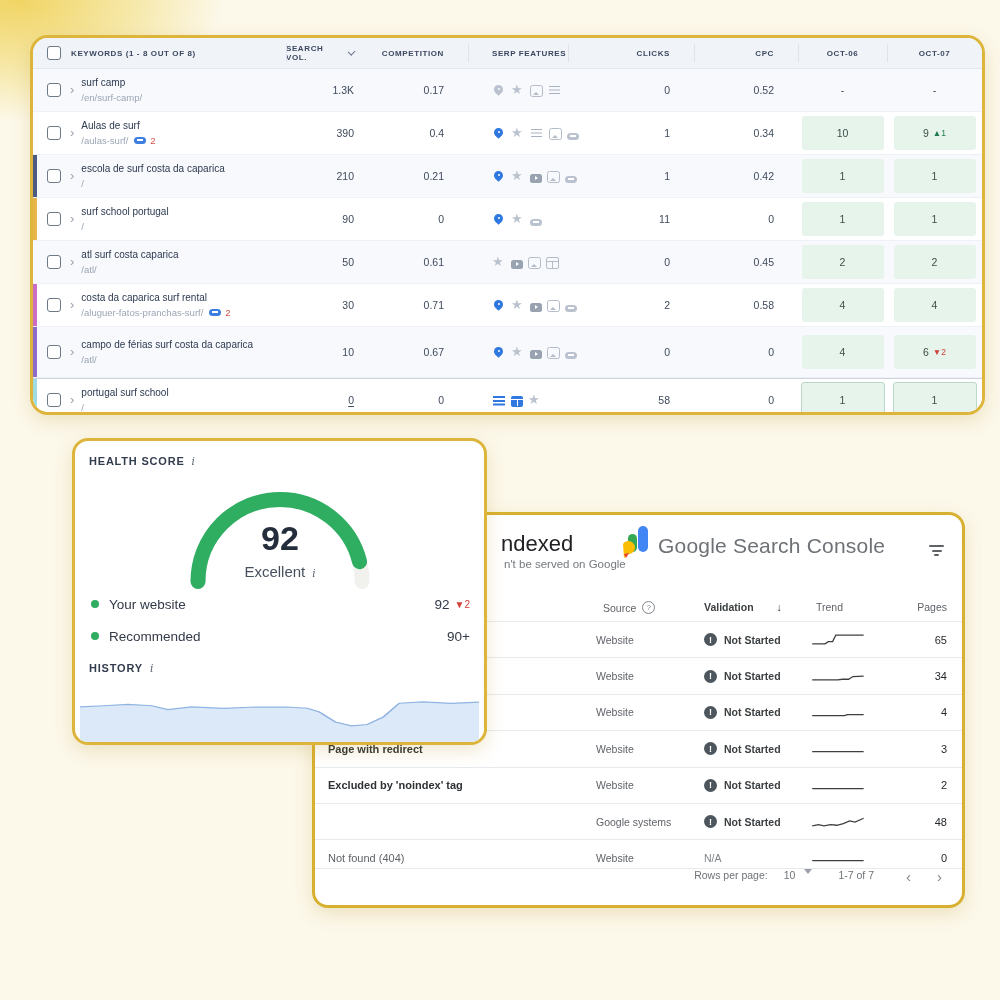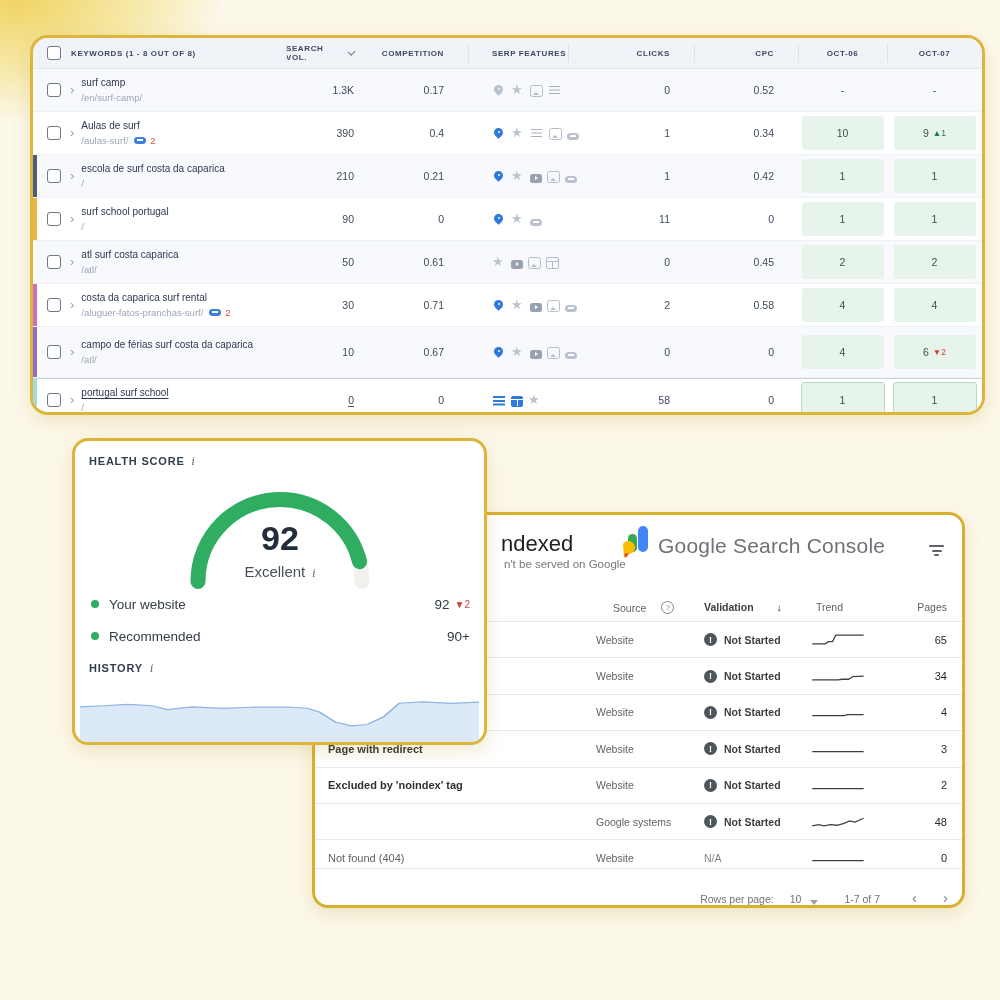--- a/index.html
+++ b/index.html
@@ -25,21 +25,21 @@
   .caret{width:5px;height:5px;border-right:1.5px solid #6b7689;border-bottom:1.5px solid #6b7689;
     transform:rotate(45deg);display:inline-block;margin-left:9px;margin-bottom:3px}
   .kw-row{height:42px;position:relative;border-bottom:1px solid #eef1f5}
   .kw-row.odd{background:#f8f9fc}
   .kw-row.tall{height:50px}
   .kw-row.last{border-top:1px solid #ccd3dd;background:#fff}
   .rowbar{position:absolute;left:0;top:0;bottom:0;width:4px}
   .chev{color:#97a0ae;font-size:13px;margin:0 7px 2px 9px;line-height:1}
   .ktext{min-width:0}
   .kname{font-size:10px;color:#2c3950;max-width:172px;line-height:1.25}
-  .kname.u{text-decoration:underline;text-underline-offset:2px}
+  .kname.u{text-underline-offset:2px}
   .kurl{font-size:9.5px;color:#9ba6b5;margin-top:2px;display:flex;align-items:center}
   .linkpill{width:12px;height:7px;background:#3b7de0;border-radius:4px;margin-left:6px;position:relative}
   .linkpill:after{content:"";position:absolute;left:3px;right:3px;top:2.7px;height:1.4px;background:#fff}
   .linkcount{color:#d94f45;font-size:9.5px;margin-left:4px}
   .numv{font-size:10.5px;color:#3f4a5c}
   .numv.u{text-decoration:underline;text-underline-offset:2px}
   .oct-box{min-width:82px;height:34px;border-radius:3px;display:flex;align-items:center;justify-content:center;
     font-size:10.5px;color:#3d4f48;gap:4px}
   .oct-box.hl{background:#e6f4ec}
   .oct-box.boxed{border:1px solid #b9d8c8}
@@ -92,41 +92,41 @@
   #gsc-card{left:312px;top:512px;width:647px;height:390px;z-index:1;border-radius:16px;border-color:#d8b02f}
   .gsc-head{position:absolute;left:0;top:0;right:0;height:80px}
   .gsc-h1{position:absolute;left:186px;top:16px;font-size:22px;color:#202124}
   .gsc-h2{position:absolute;left:189px;top:43px;font-size:11.5px;color:#75797d}
   .gsc-logo{position:absolute;left:306px;top:11px;width:30px;height:33px}
   .gsc-brand{position:absolute;left:343px;top:19px;font-size:21px;color:#6e7276;letter-spacing:.2px}
   .filter-ic{position:absolute;left:614px;top:30px;width:15px;height:2px;background:#5f6368;border-radius:1px}
   .filter-ic:before{content:"";position:absolute;left:2.5px;top:4.5px;width:10px;height:2px;background:#5f6368;border-radius:1px}
   .filter-ic:after{content:"";position:absolute;left:5px;top:9px;width:5px;height:2px;background:#5f6368;border-radius:1px}
   .gsc-cols{position:absolute;left:0;right:0;top:82px;height:24px;font-size:10.5px;color:#5f6368}
-  .gc-source{position:absolute;left:298px;top:4px;display:flex;align-items:center;gap:15px}
+  .gc-source{position:absolute;left:288px;top:4px;display:flex;align-items:center;gap:6px}
   .qmark{width:11px;height:11px;border:1px solid #80868b;border-radius:50%;font-size:7.5px;color:#80868b;
     display:inline-flex;align-items:center;justify-content:center}
   .gc-valid{position:absolute;left:389px;top:4px;font-weight:bold;color:#3c4043;display:flex;align-items:center;gap:23px}
   .gc-trend{position:absolute;left:501px;top:4px}
   .gc-pages{position:absolute;right:15px;top:4px}
   #gsc-body{position:absolute;left:0;right:0;top:106px}
   .gsc-row{position:relative;height:35.4px;border-top:1px solid #e7e9ec}
   .gr-reason{position:absolute;left:13px;top:0;bottom:0;display:flex;align-items:center;font-size:11px;color:#3c4043;max-width:255px}
   .gr-reason.b{font-weight:bold;color:#2e3134}
   .gr-reason.dim{color:#5f6368}
   .gr-source{position:absolute;left:281px;top:0;bottom:0;display:flex;align-items:center;font-size:10.5px;color:#5f6368}
   .gr-valid{position:absolute;left:389px;top:0;bottom:0;display:flex;align-items:center;gap:7px;font-size:10.5px}
   .bang{width:13px;height:13px;border-radius:50%;background:#4d565c;color:#fff;font-size:9px;font-weight:bold;
     display:inline-flex;align-items:center;justify-content:center;flex:0 0 auto}
   .vs-txt{font-weight:bold;color:#3c4043}
   .vs-na{color:#80868b}
   .gr-trend{position:absolute;left:495px;top:10px;width:58px;height:15px}
   .gr-pages{position:absolute;right:15px;top:0;bottom:0;display:flex;align-items:center;font-size:11px;color:#26292c}
   .gsc-footer{position:absolute;left:0;right:0;bottom:0;height:36px;border-top:1px solid #e7e9ec;
-    display:flex;align-items:flex-end;justify-content:flex-end;font-size:10.5px;color:#6f7377;padding-right:14px}
+    display:flex;align-items:flex-start;justify-content:flex-end;font-size:10.5px;color:#6f7377;padding-right:20px}
   .rpp-val{margin-left:16px}
   .rpp-caret{width:0;height:0;border-left:4px solid transparent;border-right:4px solid transparent;
     border-top:5px solid #9aa0a6;margin-left:9px}
   .rpp-range{margin-left:26px}
   .pg{font-size:15px;color:#80868b;line-height:1}
   .pg.prev{margin-left:32px}
   .pg.next{margin-left:26px}
 </style>
 </head>
 <body>

